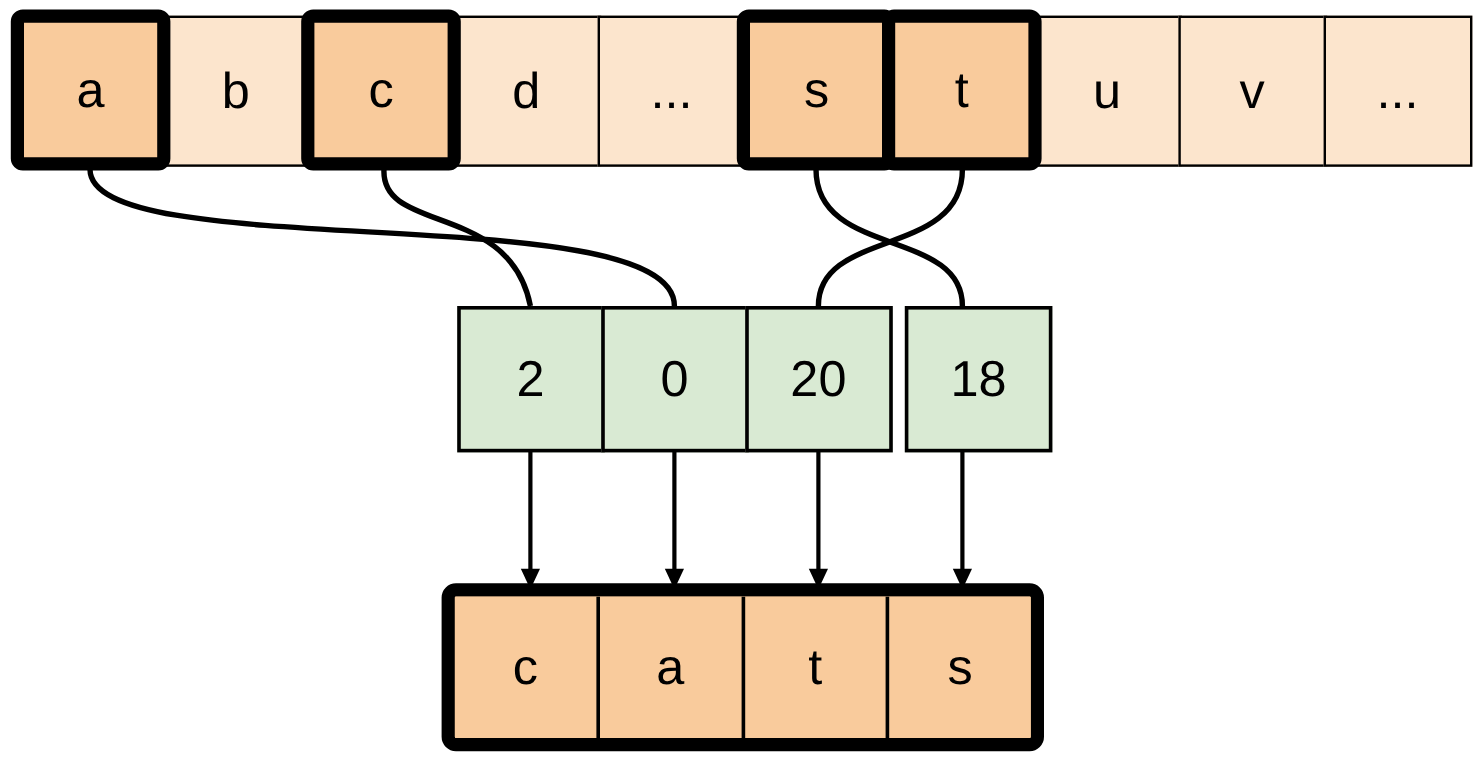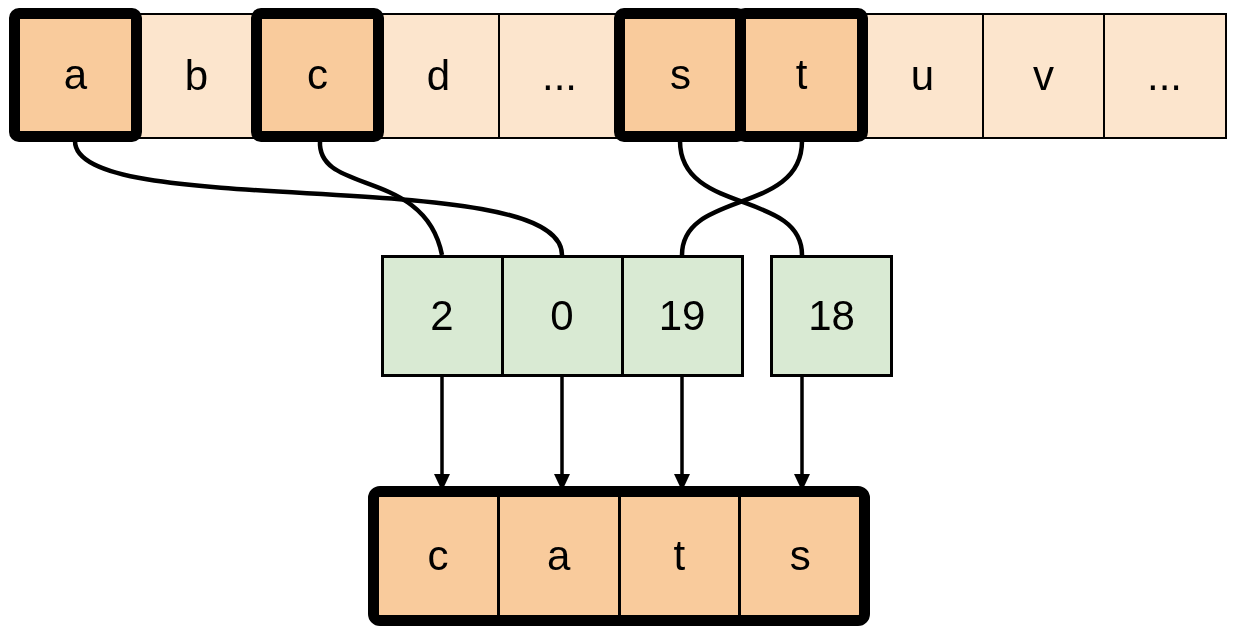--- a/index.html
+++ b/index.html
@@ -96,22 +96,22 @@
   <div class="acell" style="left:376.5px">d</div>
   <div class="acell" style="left:497.5px">...</div>
   <div class="acell hl" style="left:614px">s</div>
   <div class="acell hl" style="left:735px">t</div>
   <div class="acell" style="left:860.5px">u</div>
   <div class="acell" style="left:981.5px">v</div>
   <div class="acell" style="left:1102.5px">...</div>
 
   <div class="gcell" style="left:380.5px">2</div>
   <div class="gcell" style="left:500.5px">0</div>
-  <div class="gcell" style="left:620.5px">19</div>
-  <div class="gcell" style="left:770px">18</div>
+  <div class="gcell" style="left:620.5px">20</div>
+  <div class="gcell" style="left:754px">18</div>
 
   <div class="out-box">
     <div class="ocell">c</div>
     <div class="ocell">a</div>
     <div class="ocell">t</div>
     <div class="ocell">s</div>
   </div>
 
   <svg class="overlay" viewBox="0 0 1236 635" xmlns="http://www.w3.org/2000/svg">
 

